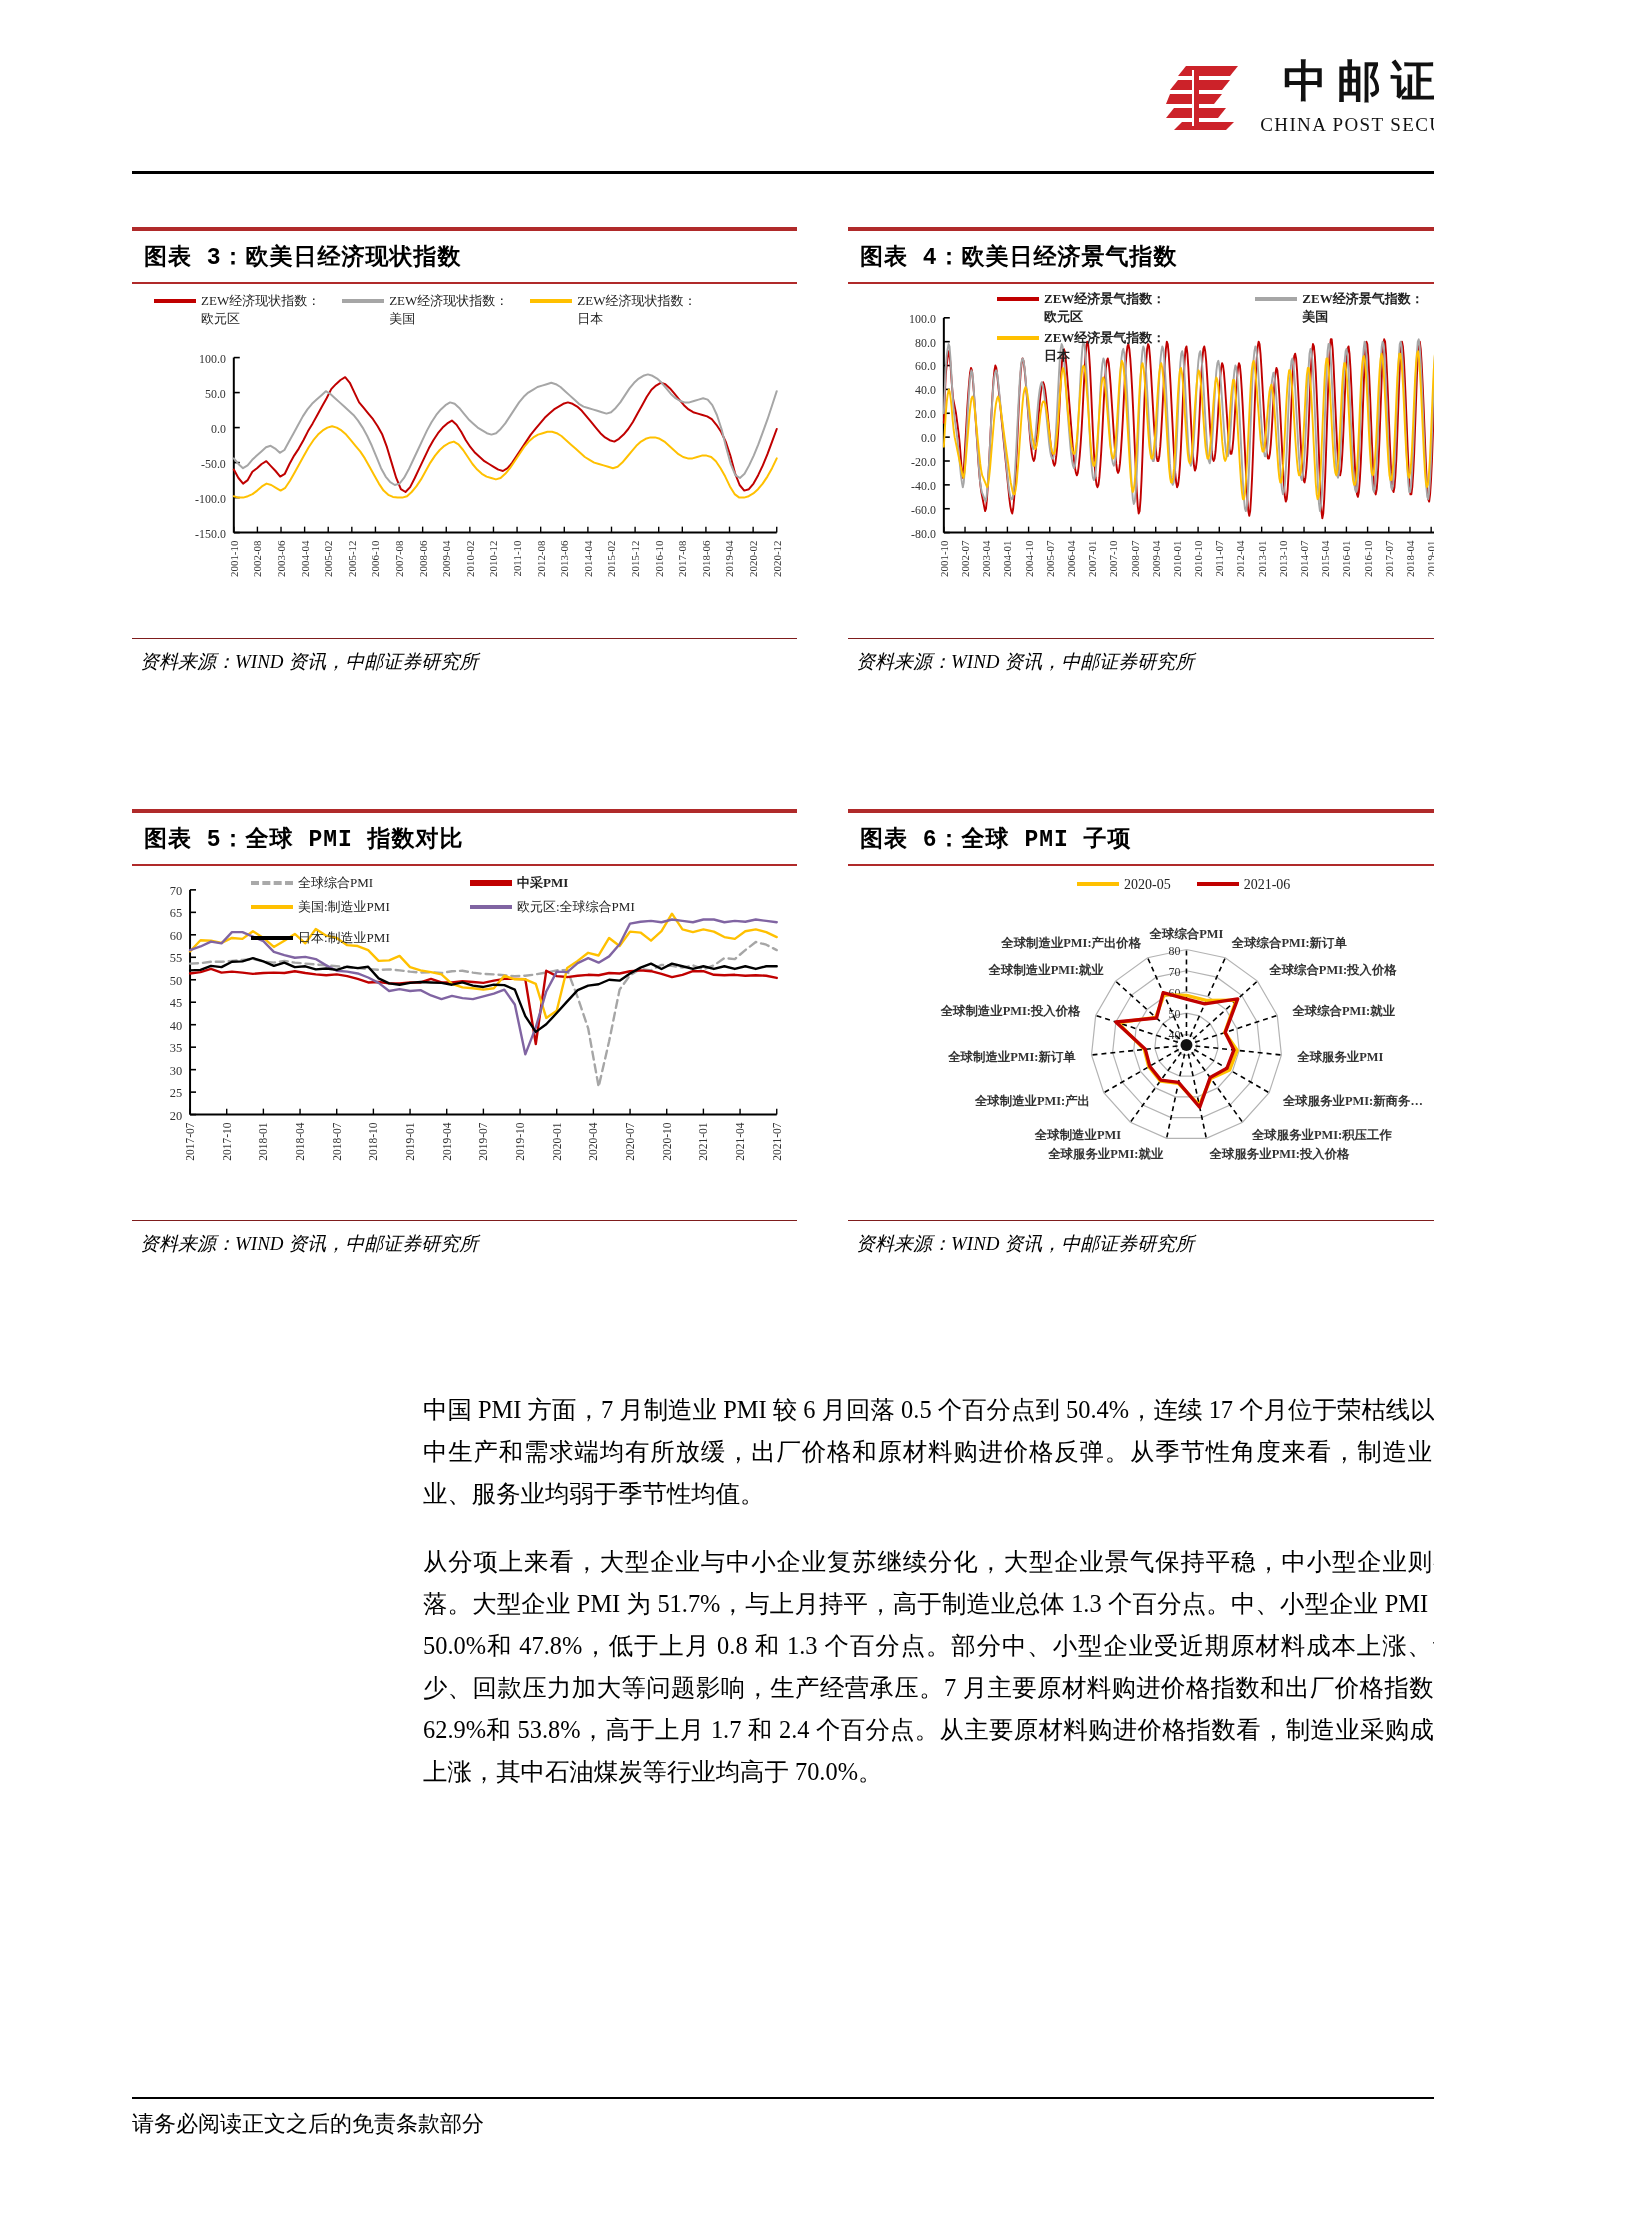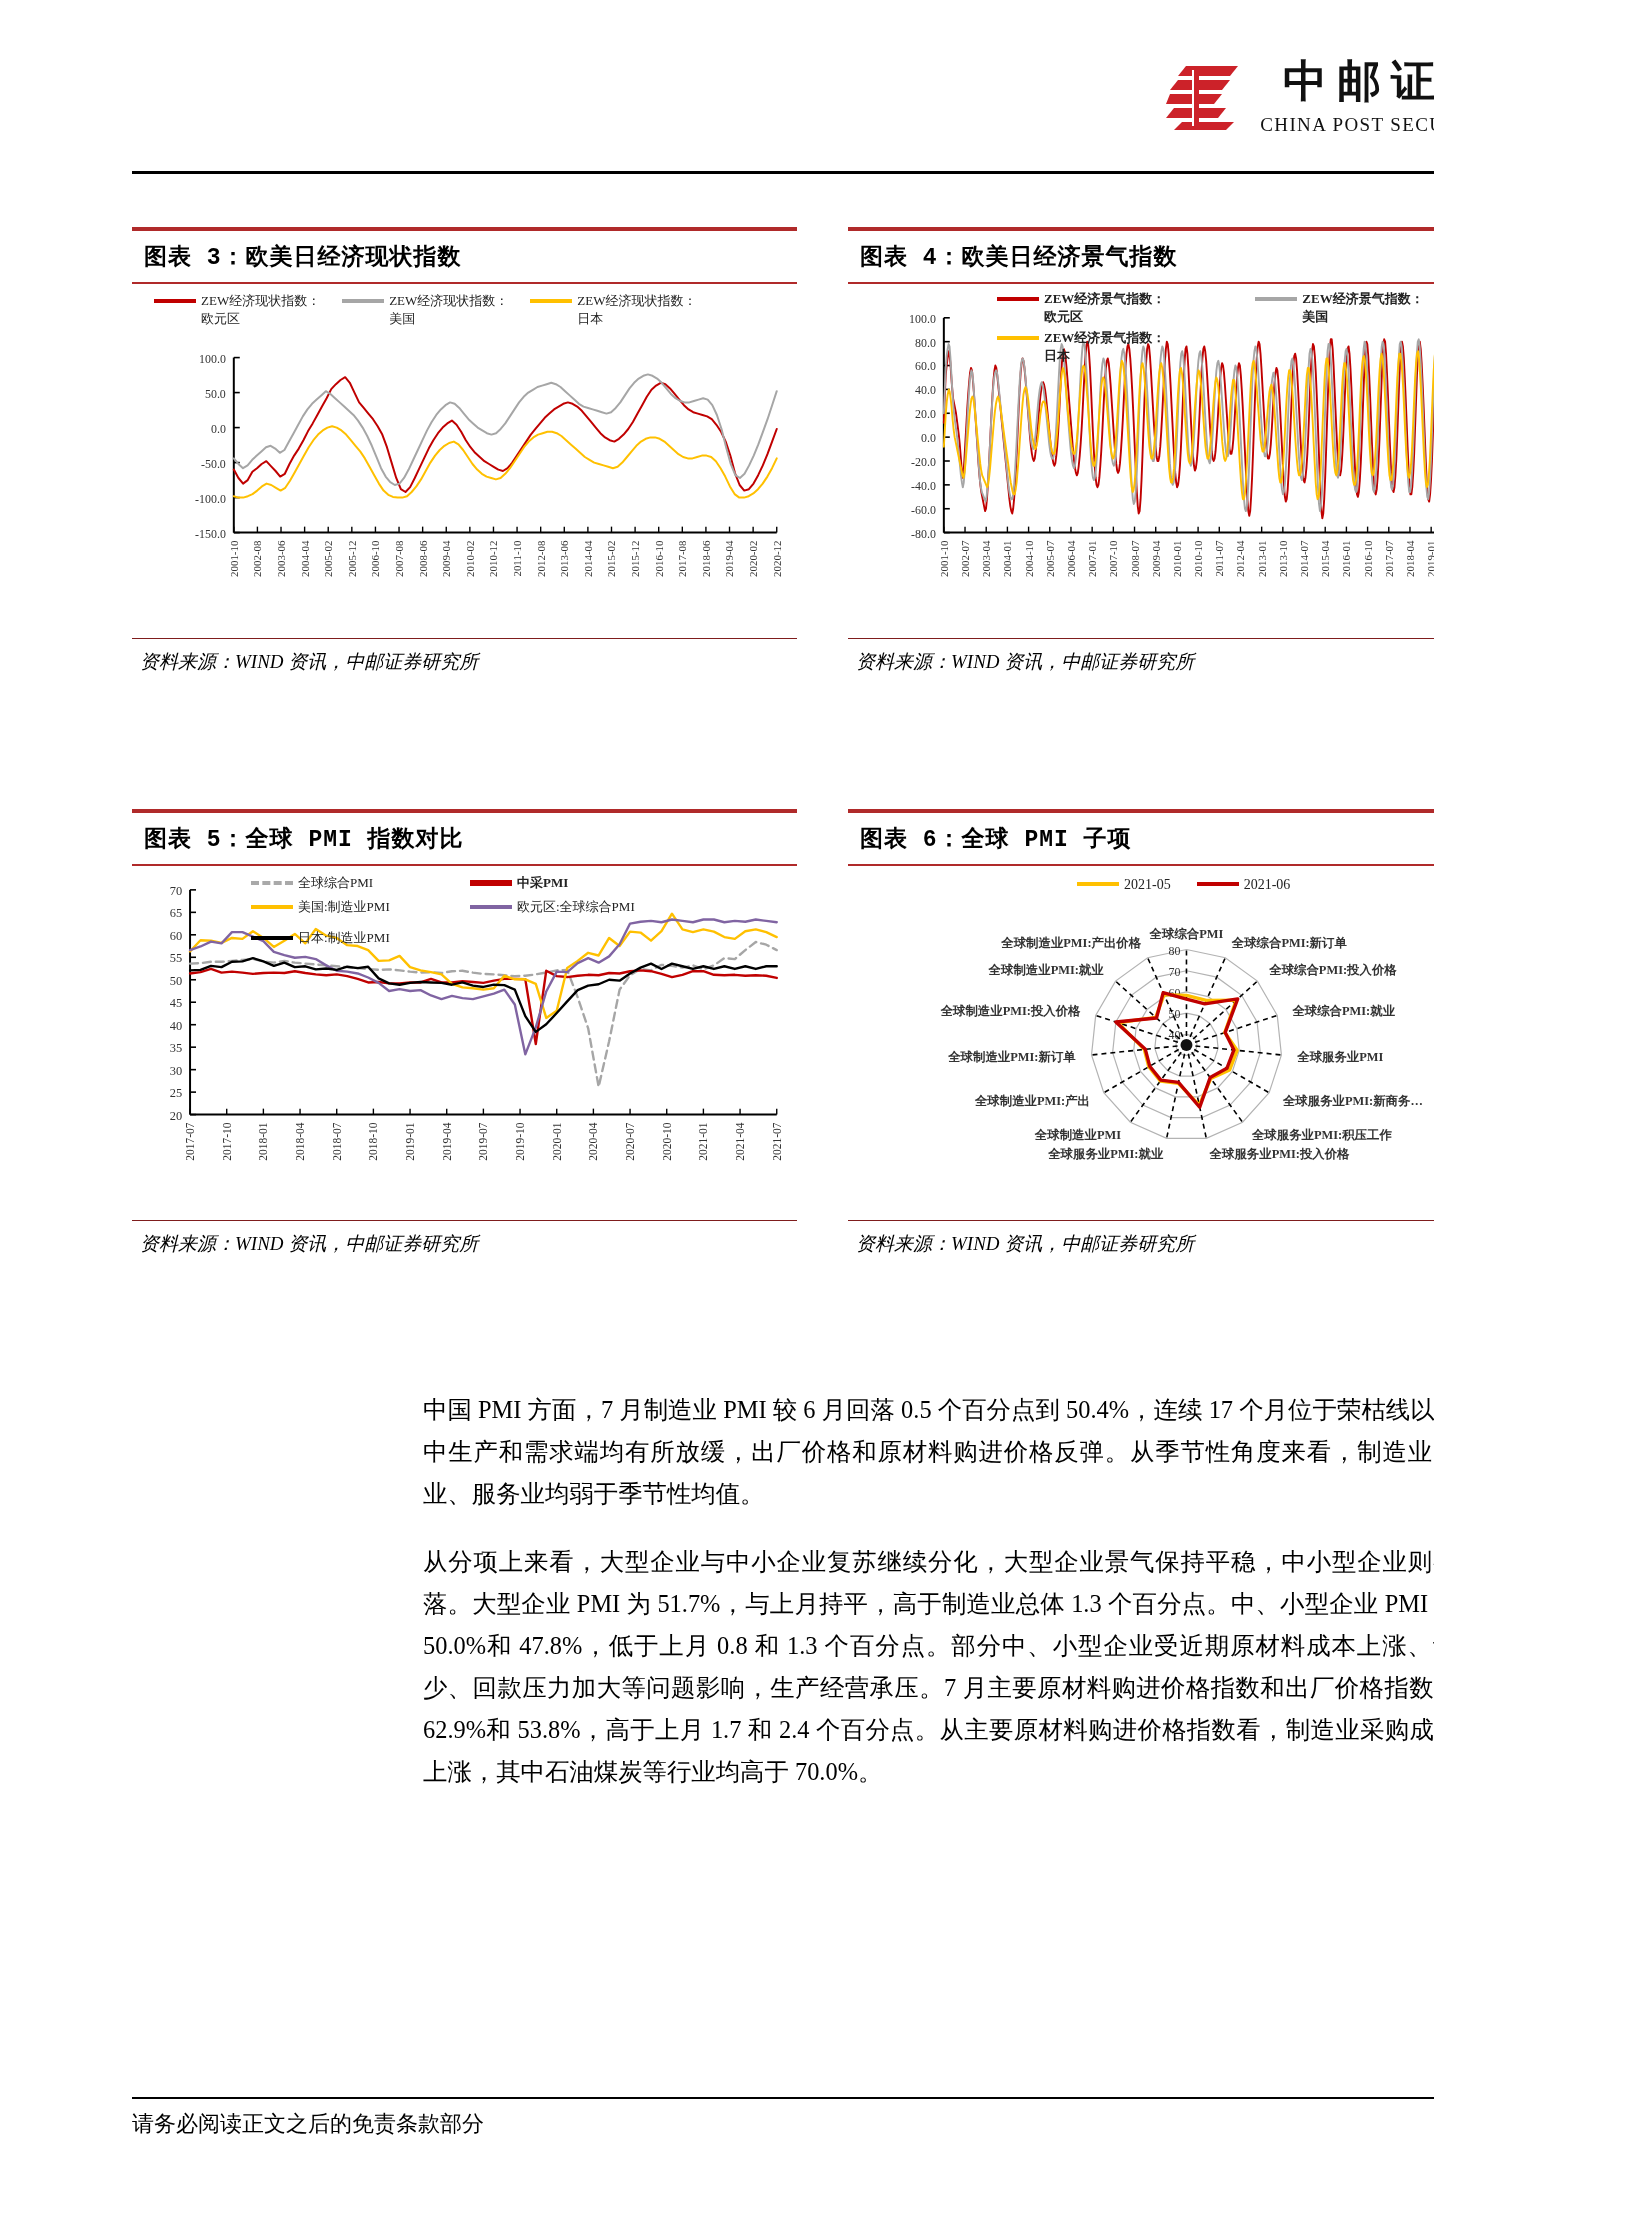--- a/index.html
+++ b/index.html
@@ -513,21 +513,21 @@
 
   <div class="panel" id="panel6" style="left:848px; top:809px;">
     <div class="panel-title-rule-top"></div>
     <div class="panel-title">图表 6：全球 PMI 子项</div>
     <div class="panel-title-rule-bot"></div>
     <div class="panel-body">
 
       <div class="legend-row" style="left:229px; top:10px; gap:26px; font-size:14px;">
         <div class="legend-item">
           <span class="legend-swatch" style="background:#ffc000;margin-top:6px"></span>
-          <span class="legend-label">2021-05</span>
+          <span class="legend-label">2020-05</span>
         </div>
         <div class="legend-item">
           <span class="legend-swatch" style="background:#c00000;margin-top:6px"></span>
           <span class="legend-label">2021-06</span>
         </div>
       </div>
 
       <svg class="chart-svg" id="svg-fig6" width="665" height="354" viewBox="0 0 668 356">
           <path d="M340.00 169.33 L344.34 170.26 L347.93 172.86 L350.14 176.70 L350.61 181.11 L349.24 185.33 L346.27 188.63 L342.22 190.43 L337.78 190.43 L333.73 188.63 L330.76 185.33 L329.39 181.11 L329.86 176.70 L332.07 172.86 L335.66 170.26 Z" fill="none" stroke="#b3b3b3" stroke-width="1.2"></path>
           <text x="334" y="174.33333333333334" font-size="12" text-anchor="end" font-family="&quot;Liberation Serif&quot;, serif" fill="#333">40</text>

